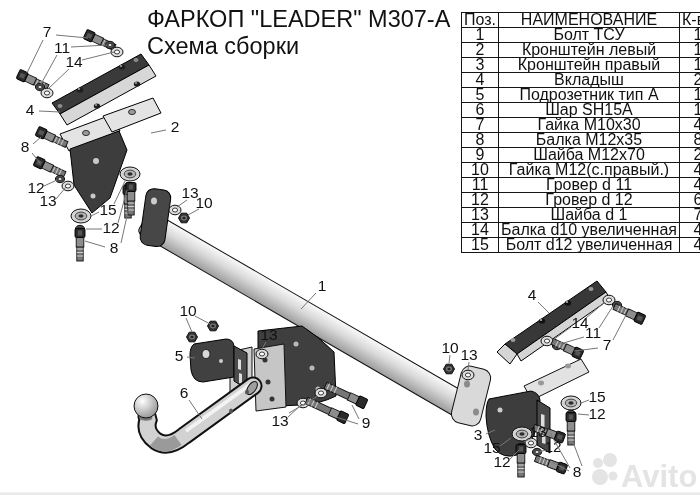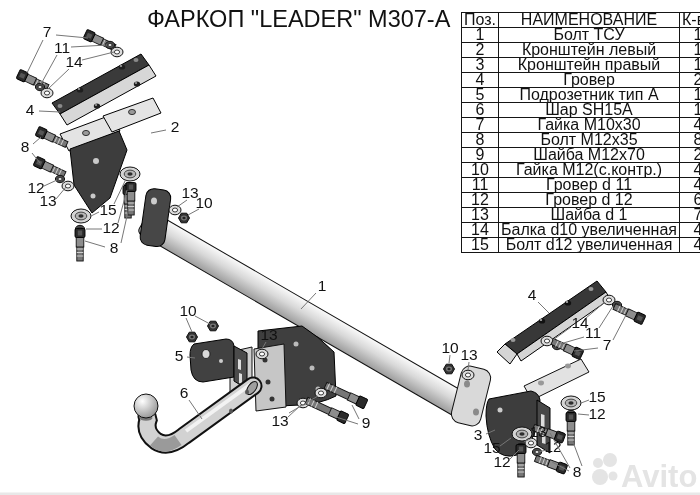--- a/index.html
+++ b/index.html
@@ -315,20 +315,21 @@
         <text x="502" y="463">12</text>
         <line x1="570" y1="468" x2="550" y2="433"></line>
         <line x1="569" y1="471" x2="552" y2="462"></line>
         <line x1="582" y1="466" x2="573" y2="442"></line>
         <text x="577" y="473">8</text>
       </g>
   </svg>
 
   <div class="title">
     <div>ФАРКОП "LEADER" M307-A</div>
+    <div>Схема сборки</div>
   </div>
 
   <table class="parts">
     <colgroup>
         <col style="width:34px">
         <col style="width:154px">
         <col style="width:43px">
       </colgroup>
     <thead>
         <tr id="parts-head">
@@ -348,51 +349,51 @@
           <td>Кронштейн левый</td>
           <td>1</td>
         </tr>
         <tr>
           <td>3</td>
           <td>Кронштейн правый</td>
           <td>1</td>
         </tr>
         <tr>
           <td>4</td>
-          <td>Гровер</td>
+          <td>Вкладыш</td>
           <td>2</td>
         </tr>
         <tr>
           <td>5</td>
           <td>Подрозетник тип А</td>
           <td>1</td>
         </tr>
         <tr>
           <td>6</td>
           <td>Шар SH15A</td>
           <td>1</td>
         </tr>
         <tr>
           <td>7</td>
           <td>Гайка М10х30</td>
           <td>4</td>
         </tr>
         <tr>
           <td>8</td>
-          <td>Болт М12х35</td>
+          <td>Балка М12х35</td>
           <td>8</td>
         </tr>
         <tr>
           <td>9</td>
           <td>Шайба М12х70</td>
           <td>2</td>
         </tr>
         <tr>
           <td>10</td>
-          <td>Гайка М12(с.контр.)</td>
+          <td>Гайка М12(с.правый.)</td>
           <td>4</td>
         </tr>
         <tr>
           <td>11</td>
           <td>Гровер d 11</td>
           <td>4</td>
         </tr>
         <tr>
           <td>12</td>
           <td>Гровер d 12</td>

